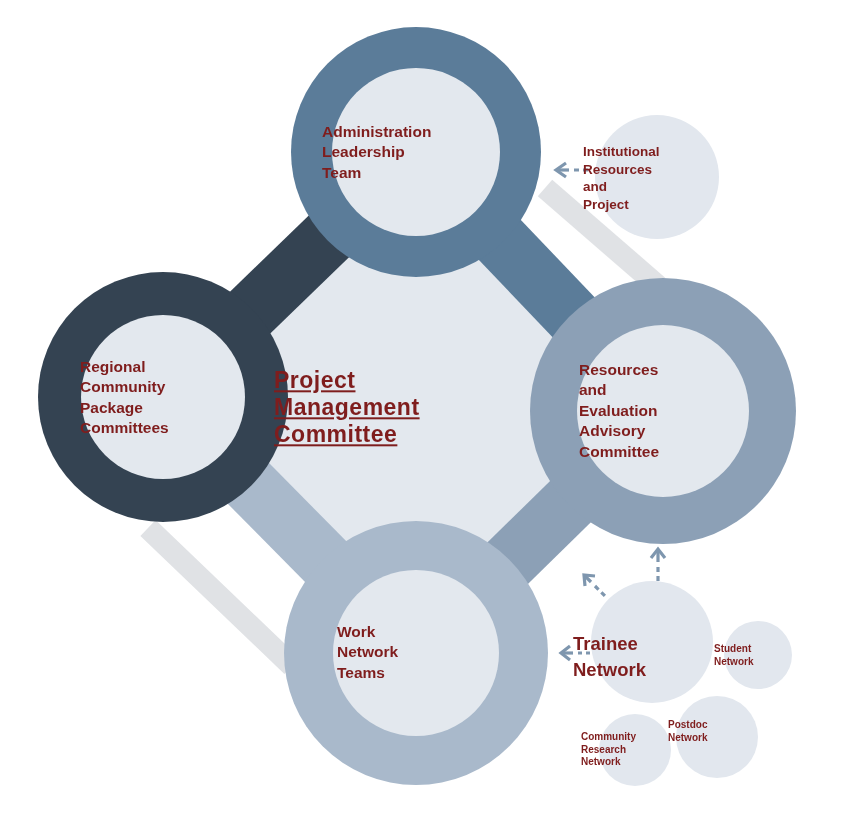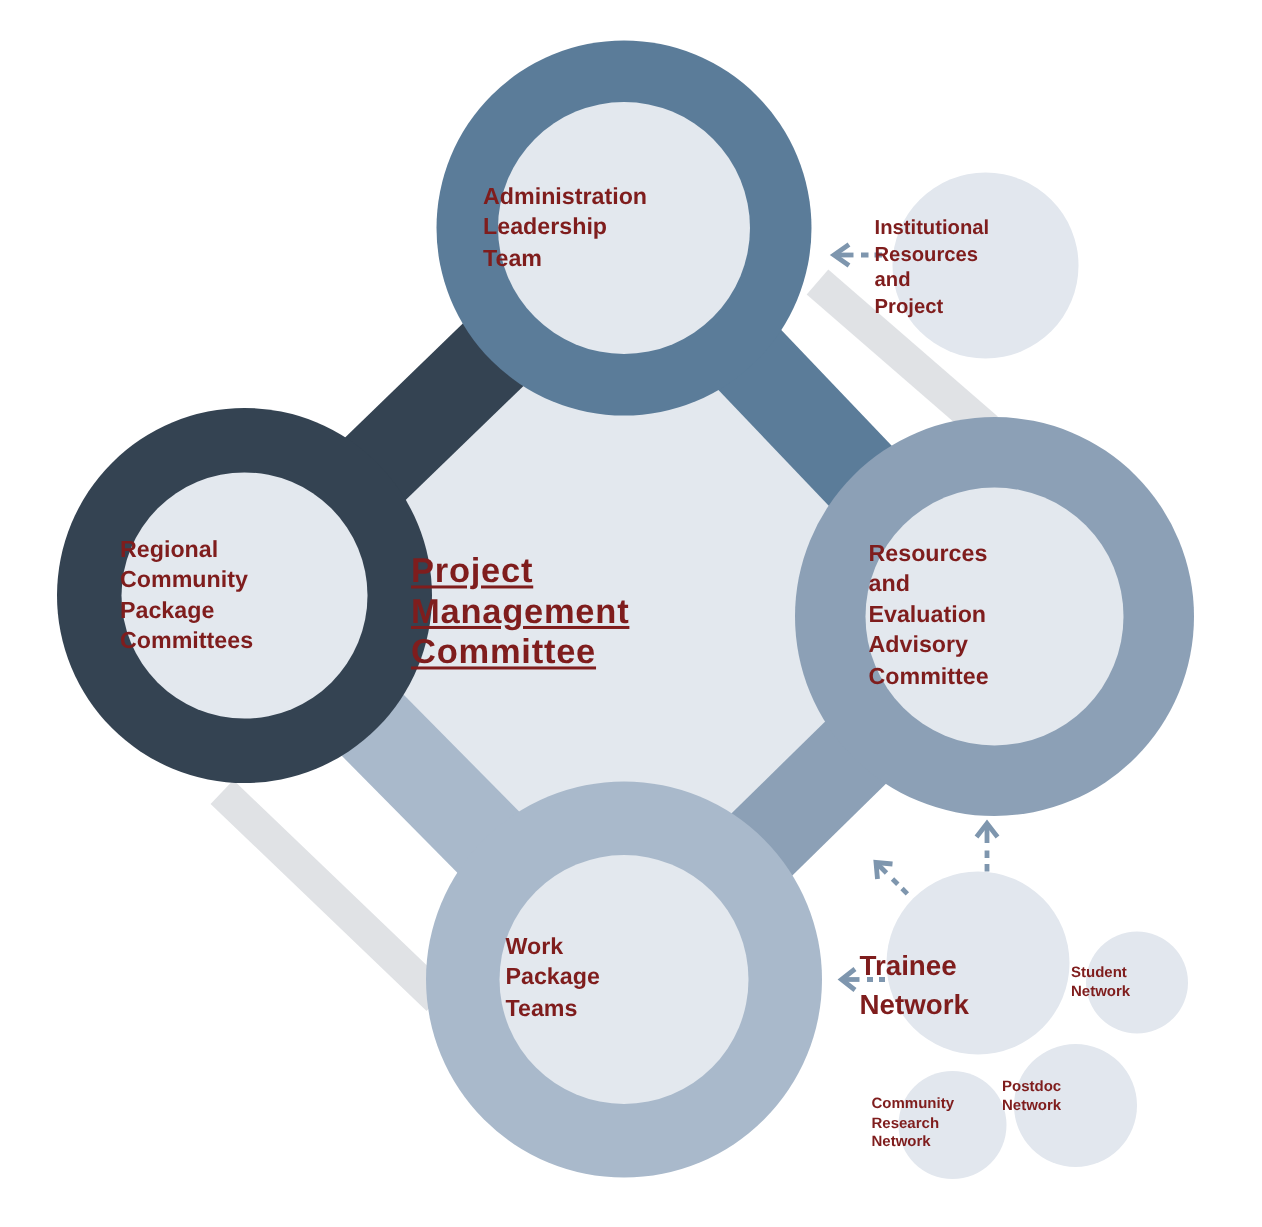--- a/index.html
+++ b/index.html
@@ -99,21 +99,21 @@
 Package
 Committees</div>
 
   <div class="label label-node" style="left:664px;top:411px;width:170px;">Resources
 and
 Evaluation
 Advisory
 Committee</div>
 
   <div class="label label-node" style="left:417px;top:653px;width:160px;">Work
-Package
+Network
 Teams</div>
 
   <div class="label label-satellite" style="left:658px;top:178px;width:150px;">Institutional
 Resources
 and
 Project</div>
 
   <div class="label label-trainee" style="left:653px;top:644px;width:160px;margin-top:13px;">Trainee
 Network</div>
 

